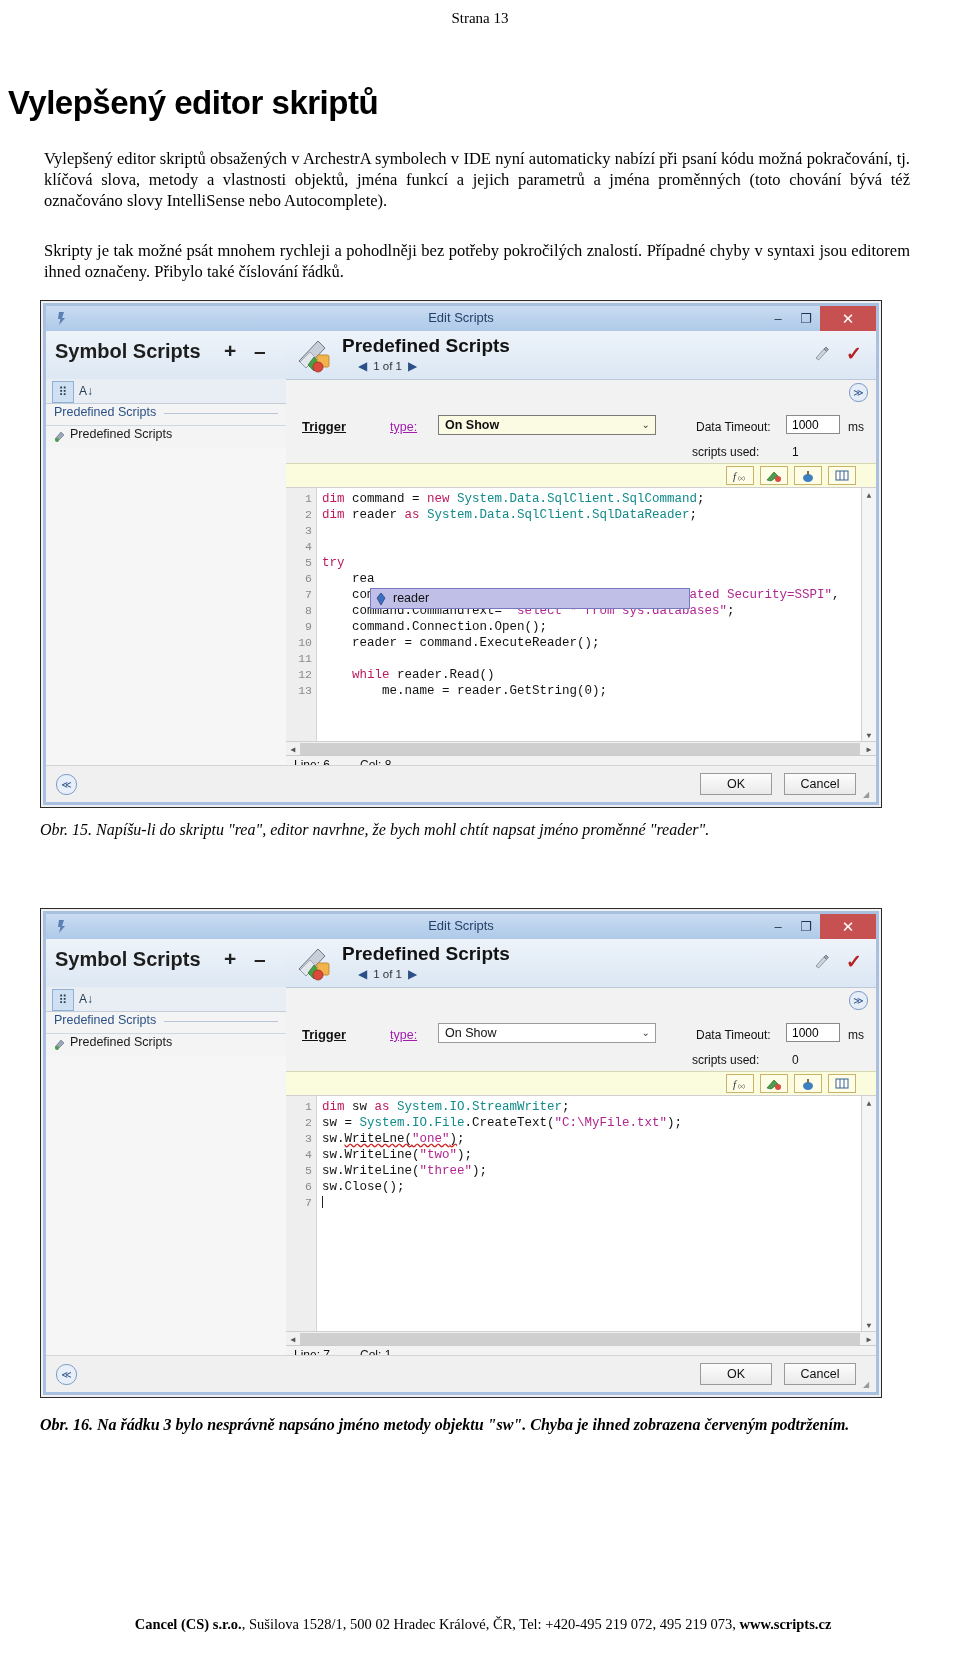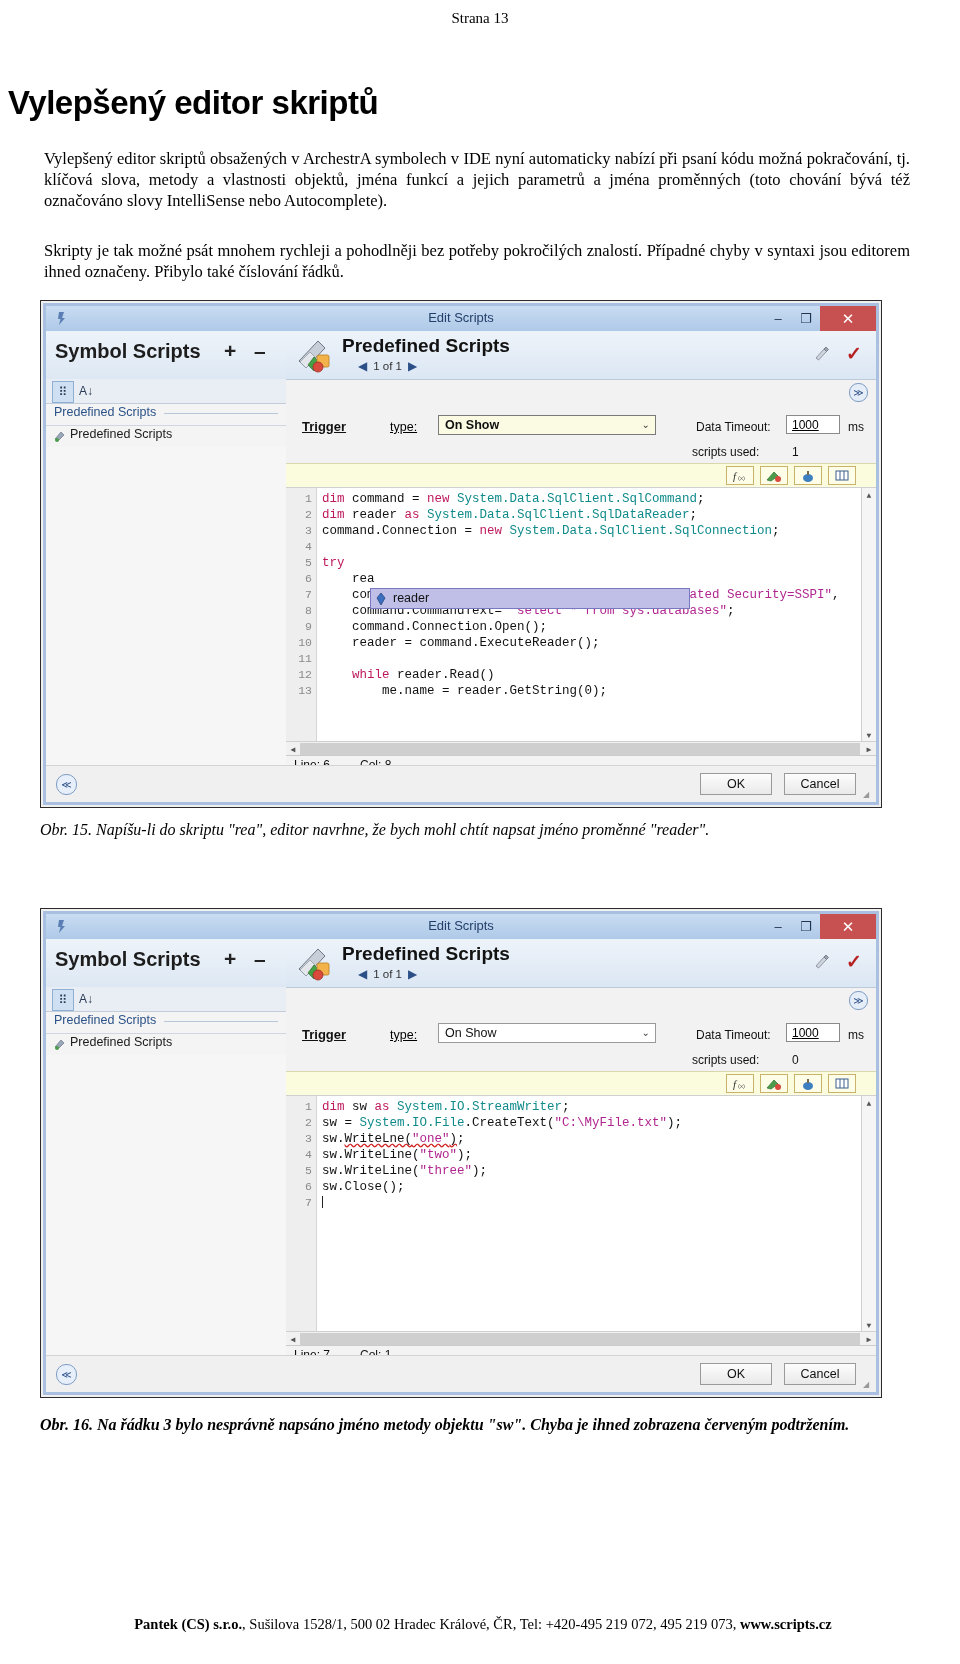--- a/index.html
+++ b/index.html
@@ -134,32 +134,32 @@
   .rp-head .pager .pa{color:#2b4f87;font-size:12px;margin:0 6px;}
   .rp-head .ic-pen{position:absolute;right:46px;top:14px;font-size:15px;color:#6b6b6b;}
   .rp-head .ic-check{position:absolute;right:14px;top:11px;font-size:19px;color:#b62020;font-weight:bold;}
   .rp-collapse{position:absolute;right:8px;top:52px;width:17px;height:17px;border-radius:9px;
     border:1px solid #7e9cc4;background:#e4edf8;color:#2b4f87;font-size:10px;
     display:flex;align-items:center;justify-content:center;}
 
   .trig-row{position:absolute;left:0;right:0;top:74px;height:58px;}
   .trig-row .lblTrigger{position:absolute;left:16px;top:14px;font-size:13px;font-weight:bold;color:#111;}
   .trig-row .lblTrigger u{text-decoration:underline;}
-  .trig-row .lblType{position:absolute;left:104px;top:15px;font-size:12.5px;color:#000000;text-decoration:underline;}
+  .trig-row .lblType{position:absolute;left:104px;top:15px;font-size:12.5px;color:#a21caf;text-decoration:underline;}
   .combo{
     position:absolute;left:152px;top:10px;width:218px;height:20px;
     border:1px solid #7a7a7a;background:#fbfbe3;box-sizing:border-box;
   }
   .combo.plain{background:#ffffff;border:1px solid #9a9a9a;}
   .combo .cval{position:absolute;left:6px;top:2px;font-size:12.5px;font-weight:bold;color:#101010;}
   .combo.plain .cval{font-weight:normal;}
   .combo .carrow{position:absolute;right:5px;top:3px;font-size:10px;color:#444;}
   .dt-label{position:absolute;left:410px;top:15px;font-size:12px;color:#111;}
   .dt-input{position:absolute;left:500px;top:10px;width:54px;height:19px;border:1px solid #8a8a8a;background:#fff;box-sizing:border-box;}
-  .dt-input span{position:absolute;left:5px;top:2px;font-size:12px;text-decoration:underline;}
+  .dt-input span{position:absolute;left:5px;top:2px;font-size:12px;}
   .dt-ms{position:absolute;left:562px;top:15px;font-size:12px;color:#111;}
   .su-label{position:absolute;left:406px;top:40px;font-size:12px;color:#111;}
   .su-val{position:absolute;left:506px;top:40px;font-size:12px;color:#111;}
 
   
   .ed-toolbar{
     position:absolute;left:0;right:0;top:132px;height:24px;
     background:#fbfbdd;border-top:1px solid #d8d8b0;border-bottom:1px solid #d8d8b0;
   }
   .ed-toolbar .tbtn{
@@ -379,21 +379,20 @@
           <div class="ln" style="top:100px;">7</div>
           <div class="ln" style="top:116px;">8</div>
           <div class="ln" style="top:132px;">9</div>
           <div class="ln" style="top:148px;">10</div>
           <div class="ln" style="top:164px;">11</div>
           <div class="ln" style="top:180px;">12</div>
           <div class="ln" style="top:196px;">13</div>
 
           <div class="src" style="top:4px;"><span class="kw">dim</span> command = <span class="kw">new</span> <span class="ns">System.Data.SqlClient.SqlCommand</span>;</div>
           <div class="src" style="top:20px;"><span class="kw">dim</span> reader <span class="kw">as</span> <span class="ns">System.Data.SqlClient.SqlDataReader</span>;</div>
-          <div class="src" style="top:36px;">command.Connection = <span class="kw">new</span> <span class="ns">System.Data.SqlClient.SqlConnection</span>;</div>
           <div class="src" style="top:52px;"></div>
           <div class="src" style="top:68px;"><span class="kw">try</span></div>
           <div class="src" style="top:84px;">    rea</div>
           <div class="src" style="top:100px;">    command.Connection.ConnectionString = <span class="str">"Integrated Security=SSPI"</span>,</div>
           <div class="src" style="top:116px;">    command.CommandText= <span class="str">"select * from sys.databases"</span>;</div>
           <div class="src" style="top:132px;">    command.Connection.Open();</div>
           <div class="src" style="top:148px;">    reader = command.ExecuteReader();</div>
           <div class="src" style="top:164px;"></div>
           <div class="src" style="top:180px;">    <span class="kw">while</span> reader.Read()</div>
           <div class="src" style="top:196px;">        me.name = reader.GetString(0);</div>
@@ -595,16 +594,16 @@
         <div class="dlgbtn cancel">Cancel</div>
         <div class="resizer">◢</div>
       </div>
 
     </div>
   </div>
 
   <div class="caption cap16">Obr. 16. Na řádku 3 bylo nesprávně napsáno jméno metody objektu "sw". Chyba je ihned zobrazena červeným podtržením.</div>
 
   <div class="footer">
-    <b>Pantek (CS) s.r.o.</b><span>, Sušilova 1528/1, 500 02 Hradec Králové, ČR, Tel: +420-495 219 072, 495 219 073, </span><b>www.scripts.cz</b>
+    <b>Cancel (CS) s.r.o.</b><span>, Sušilova 1528/1, 500 02 Hradec Králové, ČR, Tel: +420-495 219 072, 495 219 073, </span><b>www.scripts.cz</b>
   </div>
 
 </div>
 
 </body></html>

